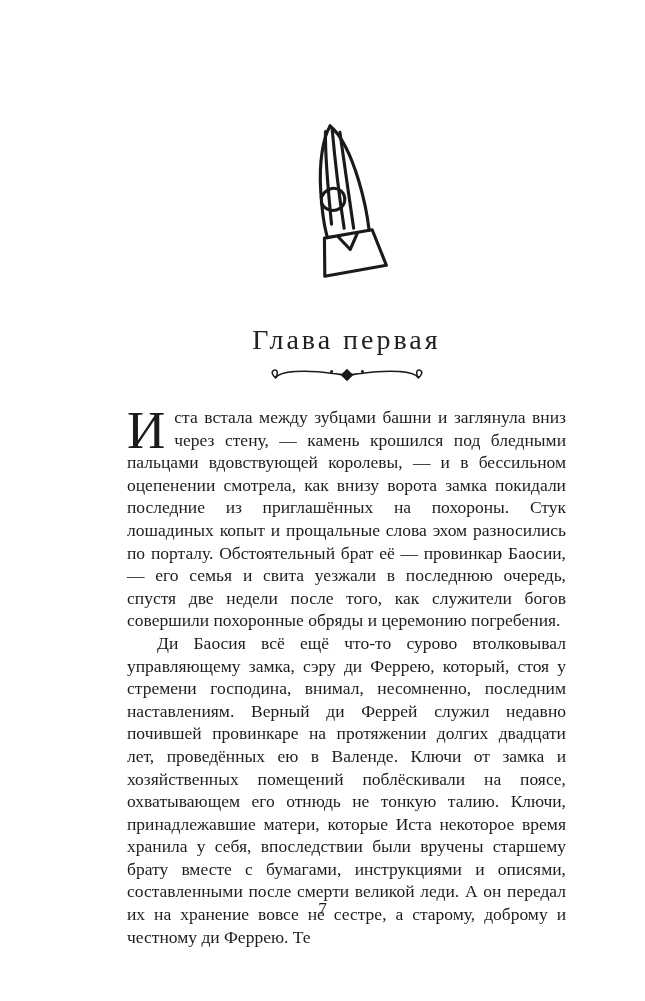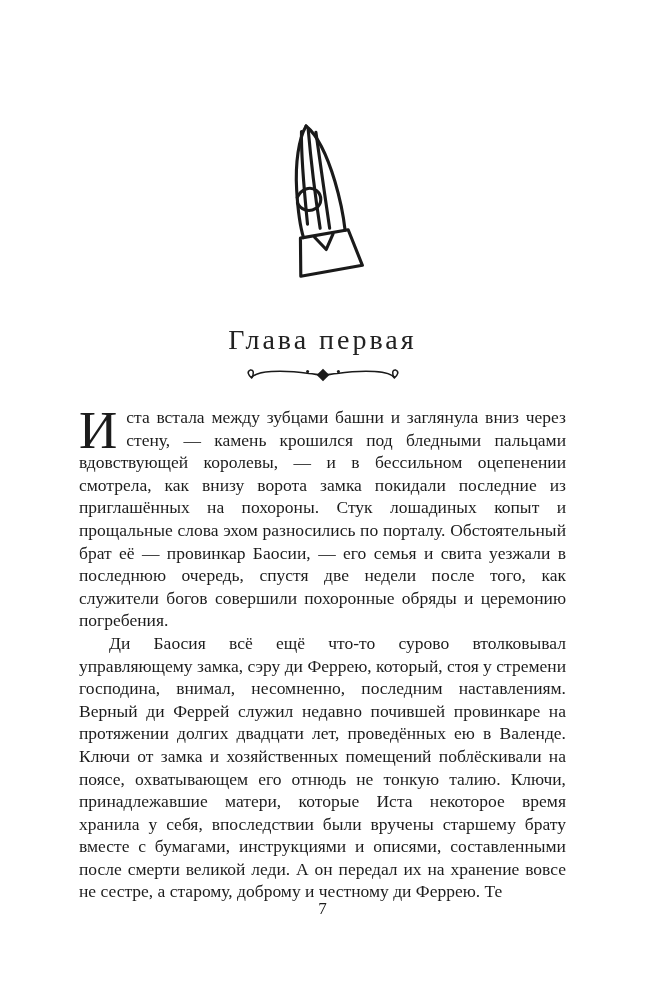--- a/index.html
+++ b/index.html
@@ -10,20 +10,21 @@
   .book-page {
     position: relative;
     width: 645px;
     height: 1001px;
     margin: 0 auto;
     background: #ffffff;
     color: #1c1c1c;
     font-family: "Liberation Serif", "DejaVu Serif", serif;
     box-sizing: border-box;
     overflow: hidden;
+    padding-left: 48px;
   }
   .illustration {
     text-align: center;
     padding-top: 118px;
   }
   .chapter-title {
     margin: 30px 0 0 0;
     text-align: center;
     font-size: 28px;
     font-weight: 500;

